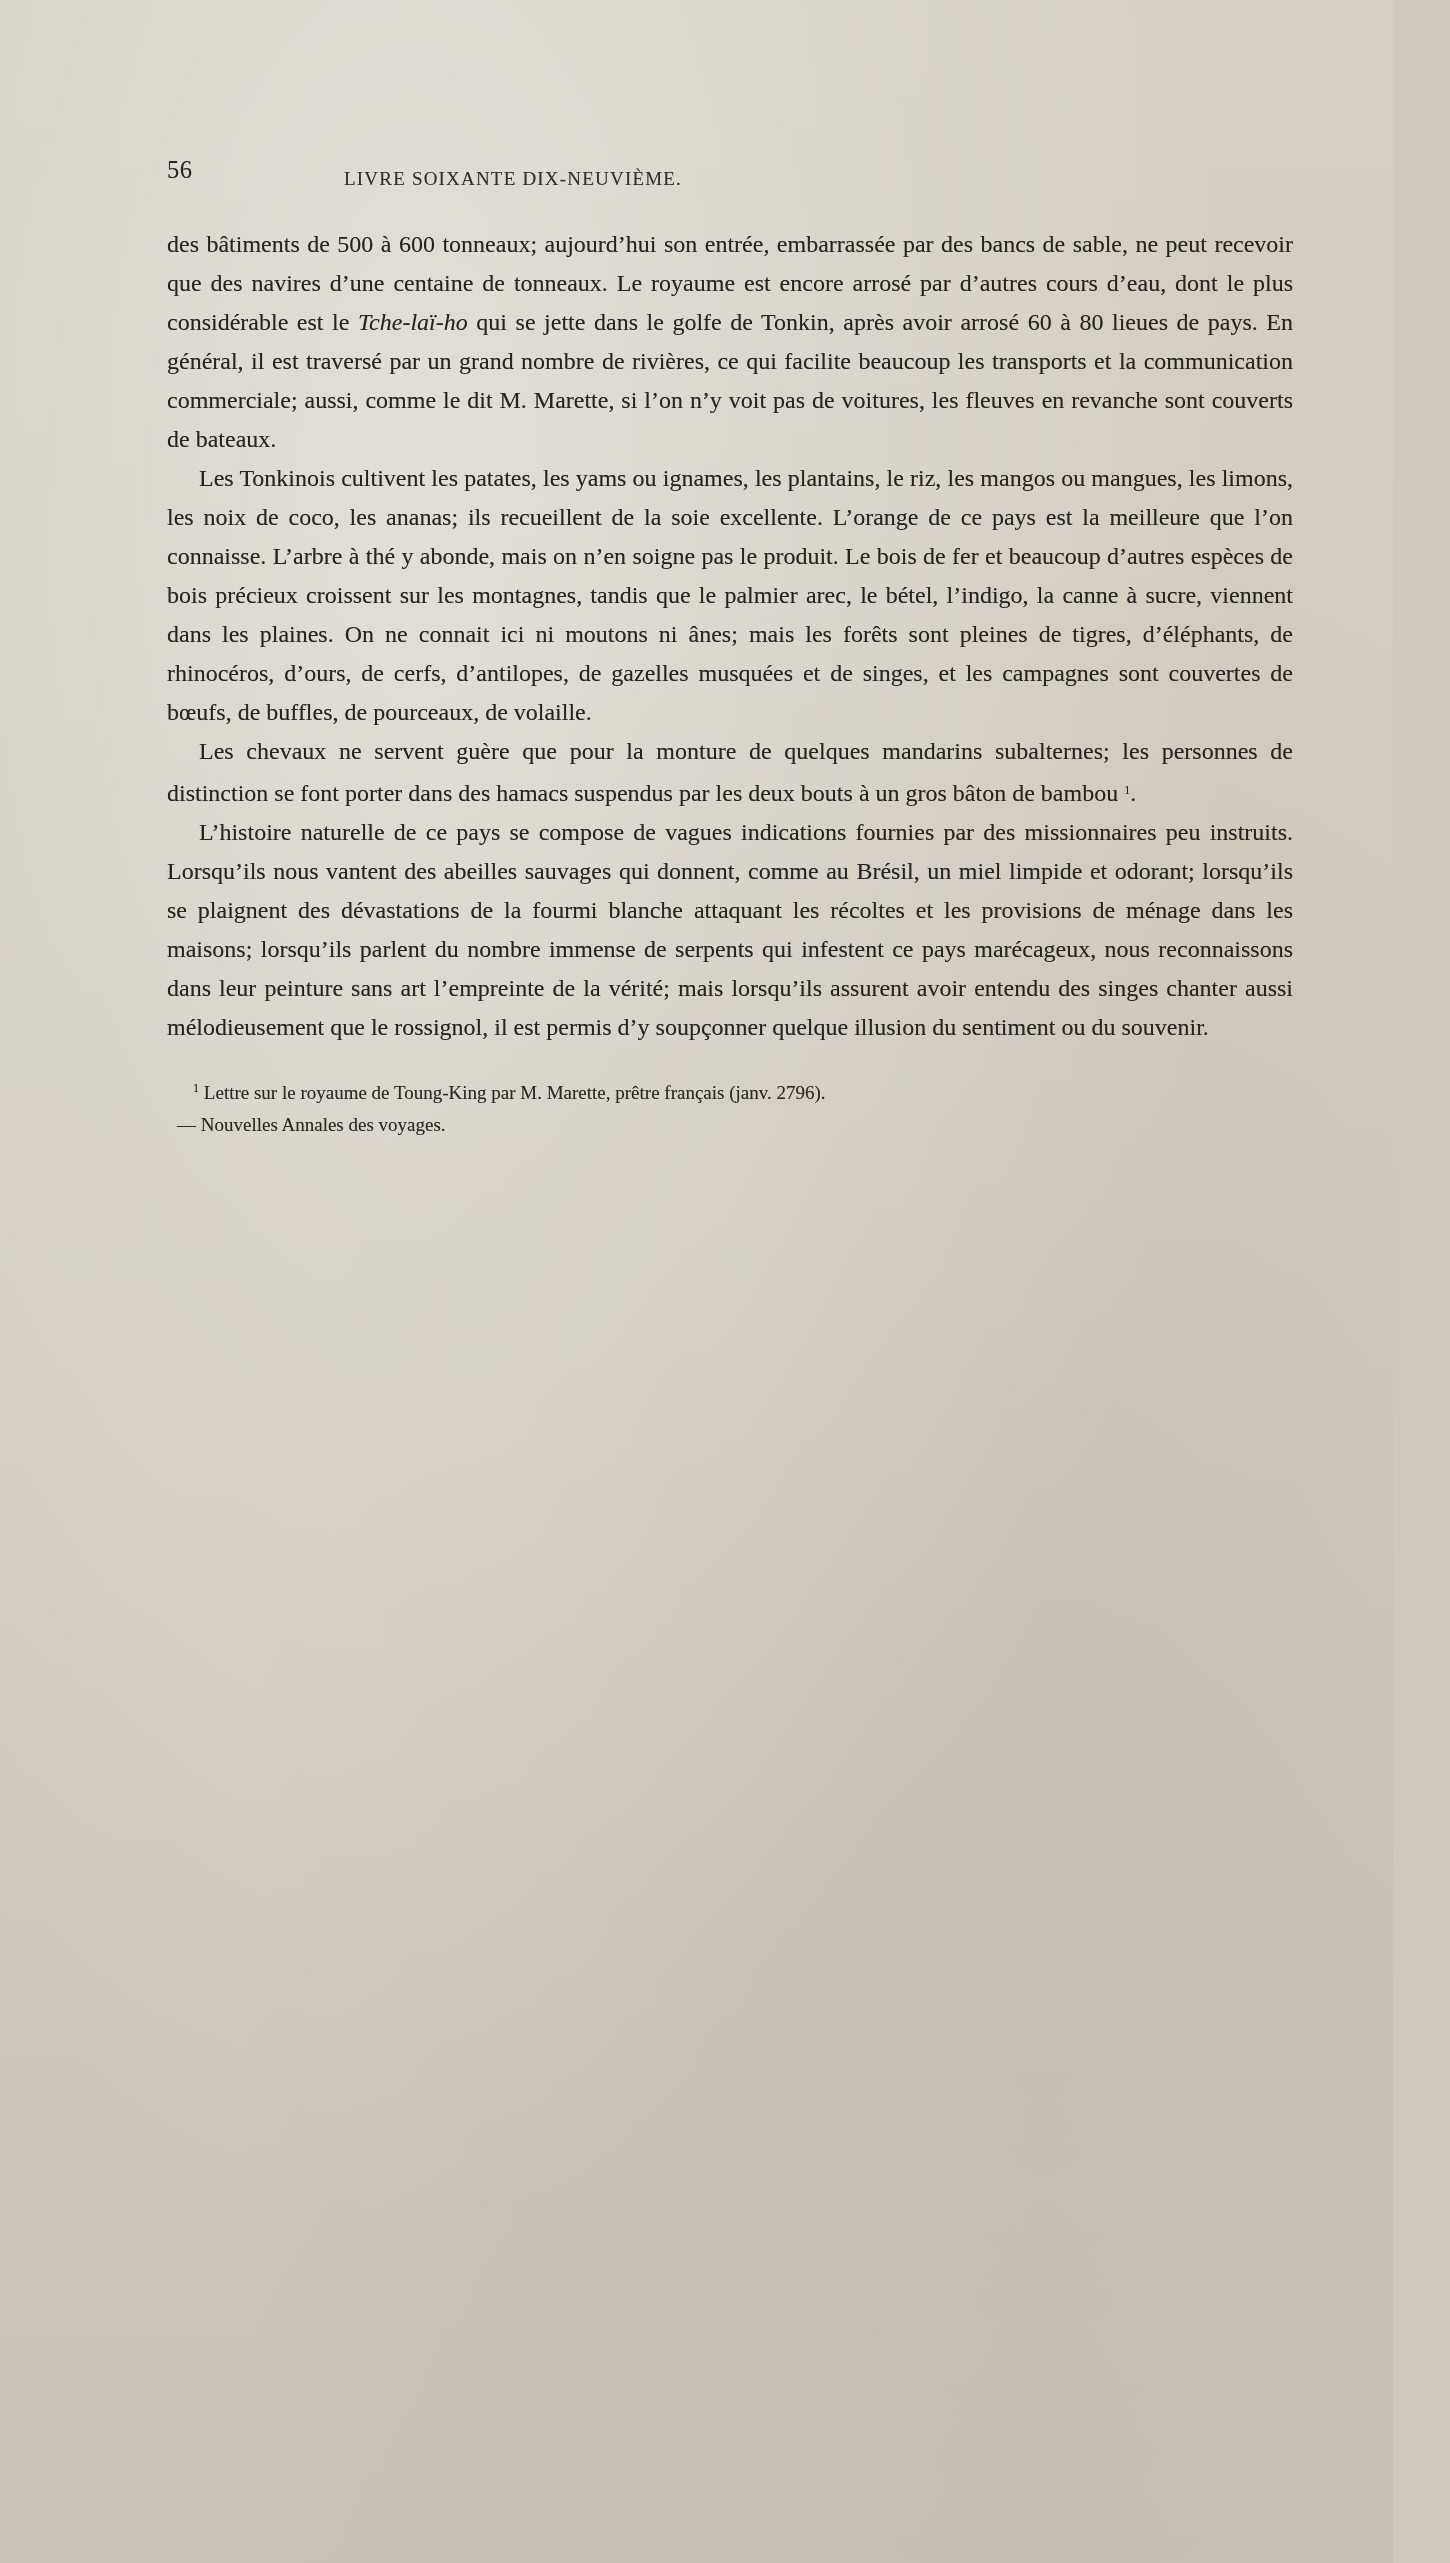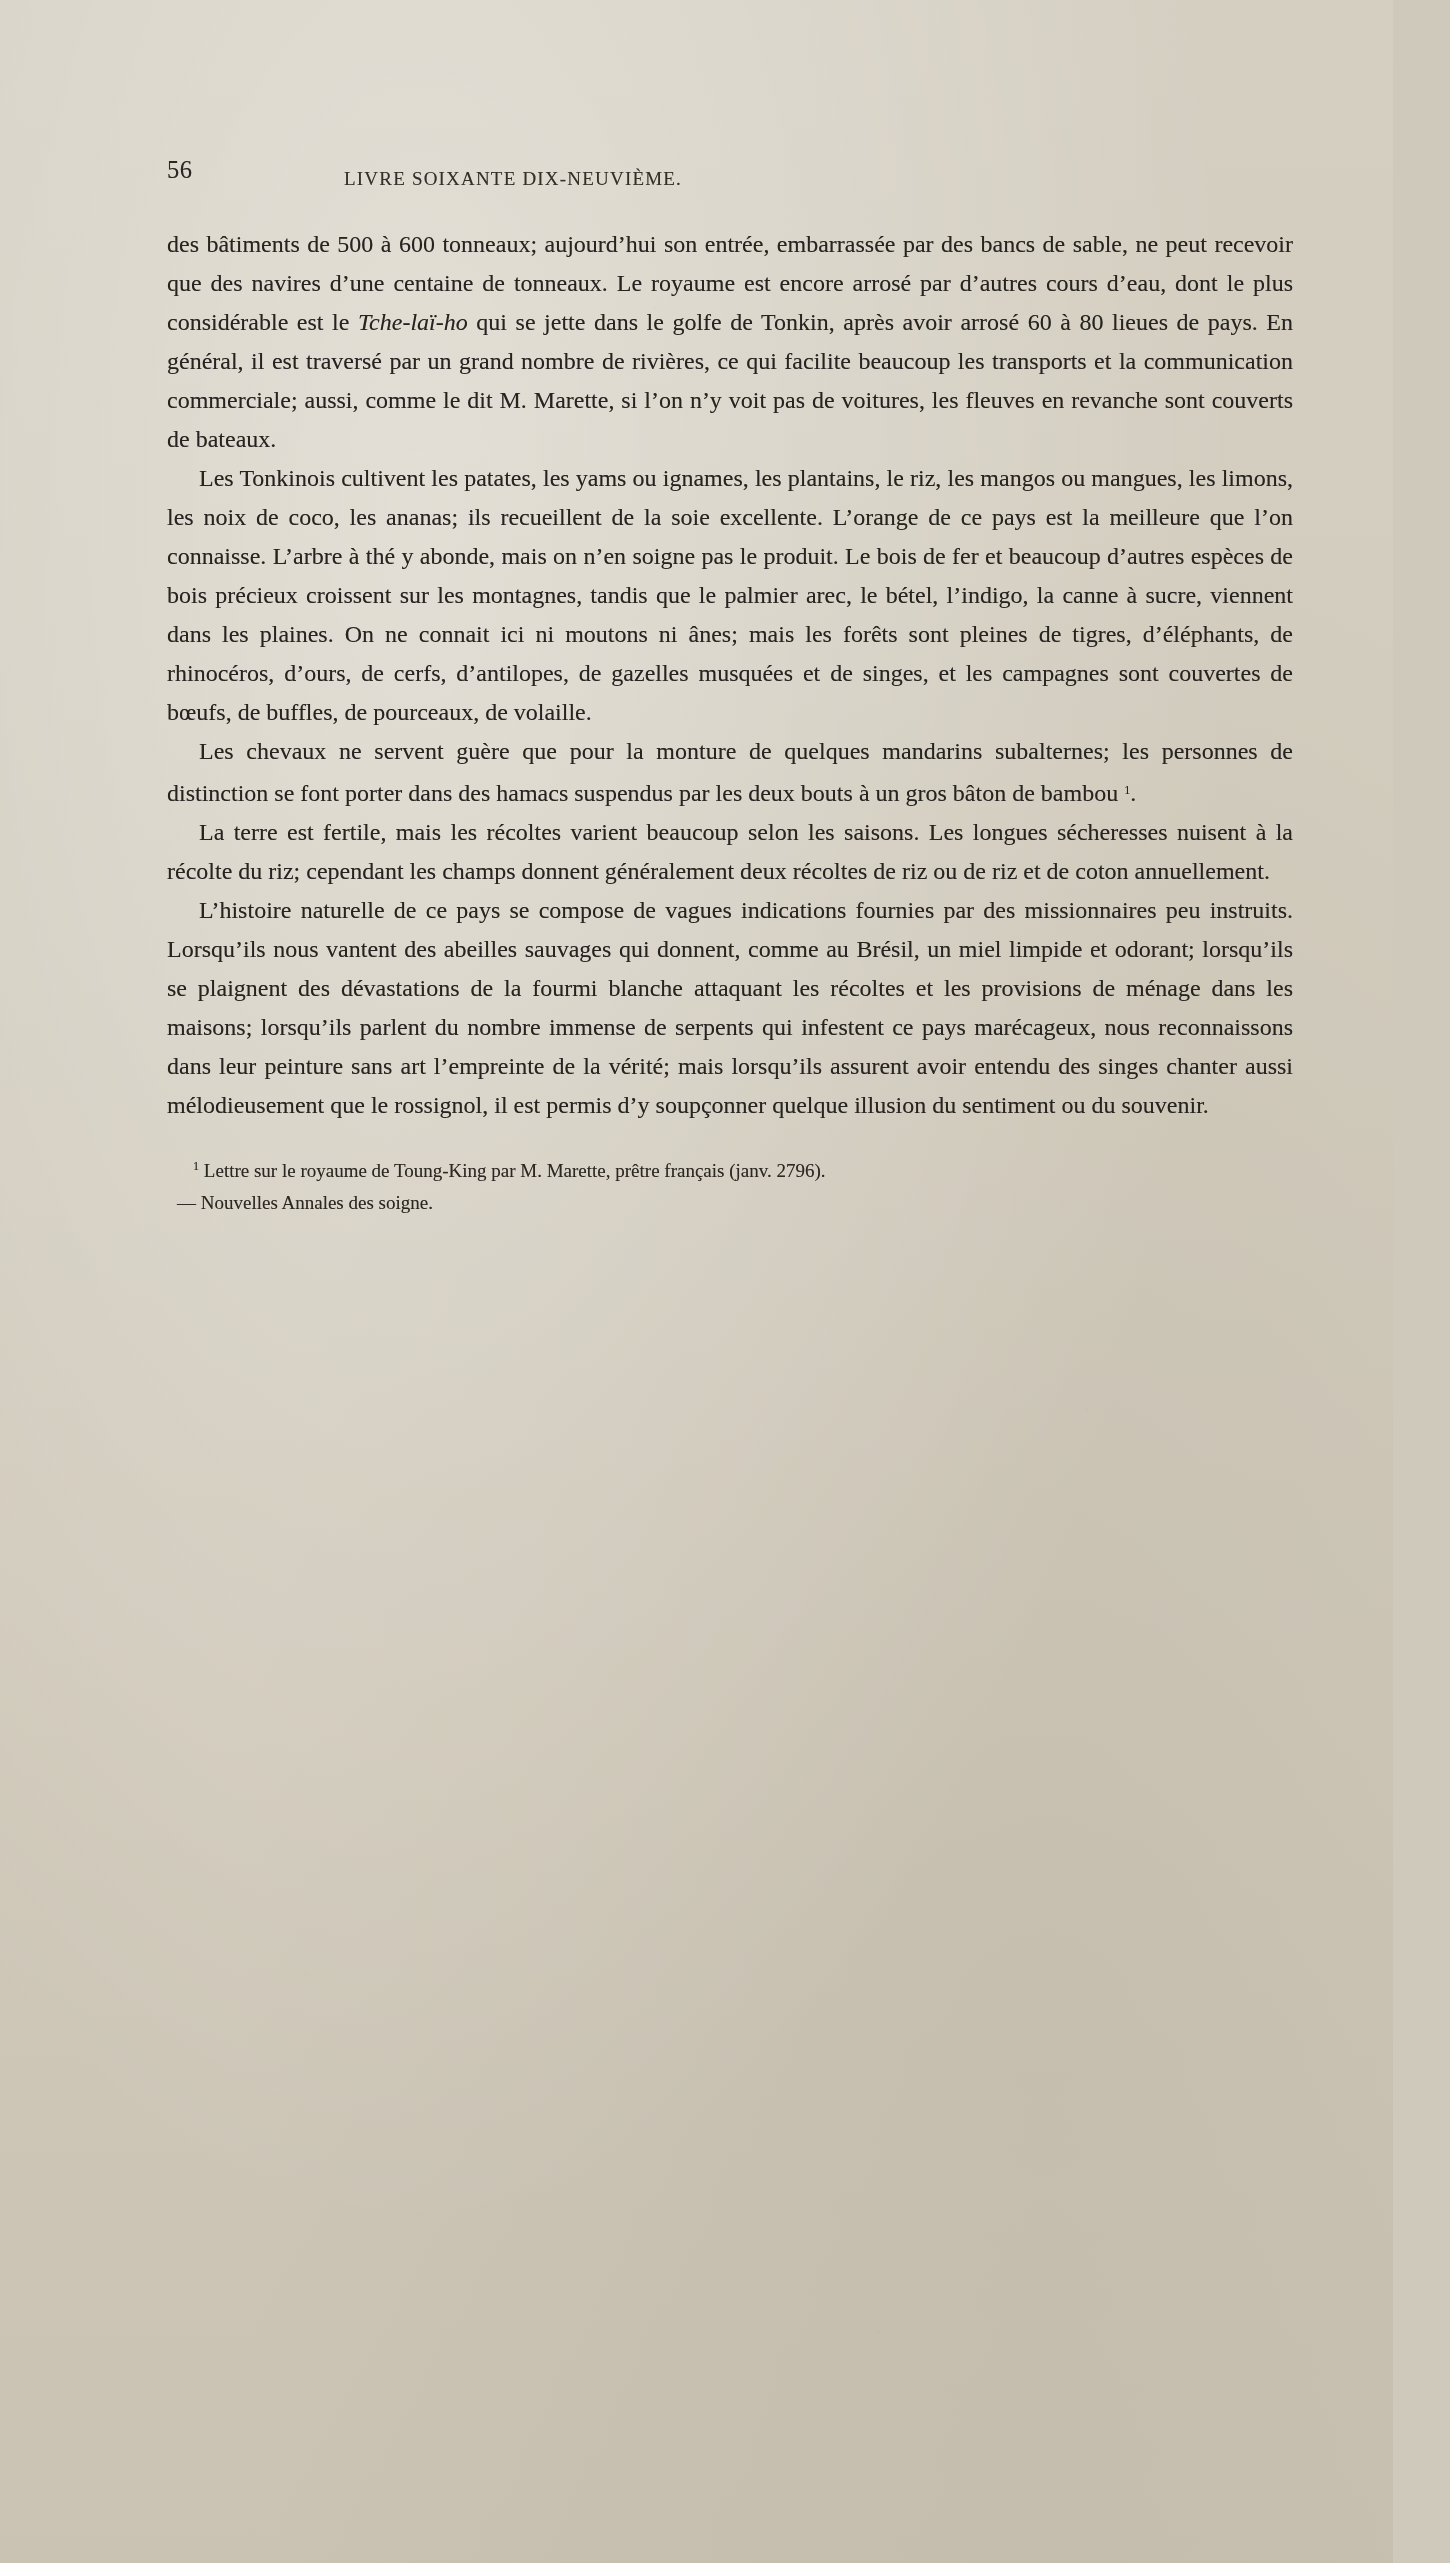--- a/index.html
+++ b/index.html
@@ -120,27 +120,26 @@
 
     <div class="runhead">
       <div class="folio">56</div>
       <div class="runtitle">LIVRE SOIXANTE DIX-NEUVIÈME.</div>
     </div>
 
     <div class="body">
       <p class="noindent" id="p1">des bâtiments de 500 à 600 tonneaux; aujourd’hui son entrée, embarrassée par des bancs de sable, ne peut recevoir que des navires d’une centaine de tonneaux. Le royaume est encore arrosé par d’autres cours d’eau, dont le plus considérable est le <span class="it">Tche-laï-ho</span> qui se jette dans le golfe de Tonkin, après avoir arrosé 60 à 80 lieues de pays. En général, il est traversé par un grand nombre de rivières, ce qui facilite beaucoup les transports et la communication commerciale; aussi, comme le dit M. Marette, si l’on n’y voit pas de voitures, les fleuves en revanche sont couverts de bateaux.</p>
       <p id="p2">Les Tonkinois cultivent les patates, les yams ou ignames, les plantains, le riz, les mangos ou mangues, les limons, les noix de coco, les ananas; ils recueillent de la soie excellente. L’orange de ce pays est la meilleure que l’on connaisse. L’arbre à thé y abonde, mais on n’en soigne pas le produit. Le bois de fer et beaucoup d’autres espèces de bois précieux croissent sur les montagnes, tandis que le palmier arec, le bétel, l’indigo, la canne à sucre, viennent dans les plaines. On ne connait ici ni moutons ni ânes; mais les forêts sont pleines de tigres, d’éléphants, de rhinocéros, d’ours, de cerfs, d’antilopes, de gazelles musquées et de singes, et les campagnes sont couvertes de bœufs, de buffles, de pourceaux, de volaille.</p>
       <p id="p3">Les chevaux ne servent guère que pour la monture de quelques mandarins subalternes; les personnes de distinction se font porter dans des hamacs suspendus par les deux bouts à un gros bâton de bambou <span class="sup">1</span>.</p>
-      <p id="p4">La terre est fertile, mais les récoltes varient beaucoup selon les saisons. Les longues sécheresses nuisent à la récolte du riz; cependant les champs donnent généralement deux récoltes de riz ou de riz et de coton annuellement.</p>
       <p id="p5">L’histoire naturelle de ce pays se compose de vagues indications fournies par des missionnaires peu instruits. Lorsqu’ils nous vantent des abeilles sauvages qui donnent, comme au Brésil, un miel limpide et odorant; lorsqu’ils se plaignent des dévastations de la fourmi blanche attaquant les récoltes et les provisions de ménage dans les maisons; lorsqu’ils parlent du nombre immense de serpents qui infestent ce pays marécageux, nous reconnaissons dans leur peinture sans art l’empreinte de la vérité; mais lorsqu’ils assurent avoir entendu des singes chanter aussi mélodieusement que le rossignol, il est permis d’y soupçonner quelque illusion du sentiment ou du souvenir.</p>
     </div>
 
     <div class="footnotes">
       <div class="fn-first">
         <span class="sup">1</span>
         <span>Lettre sur le royaume de Toung-King par M. Marette, prêtre français (janv. 2796).</span>
       </div>
-      <div class="fn-second">— Nouvelles Annales des soigne.</div>
+      <div class="fn-second">— Nouvelles Annales des voyages.</div>
     </div>
 
   </div>
 </div>
 
 
 </body></html>

